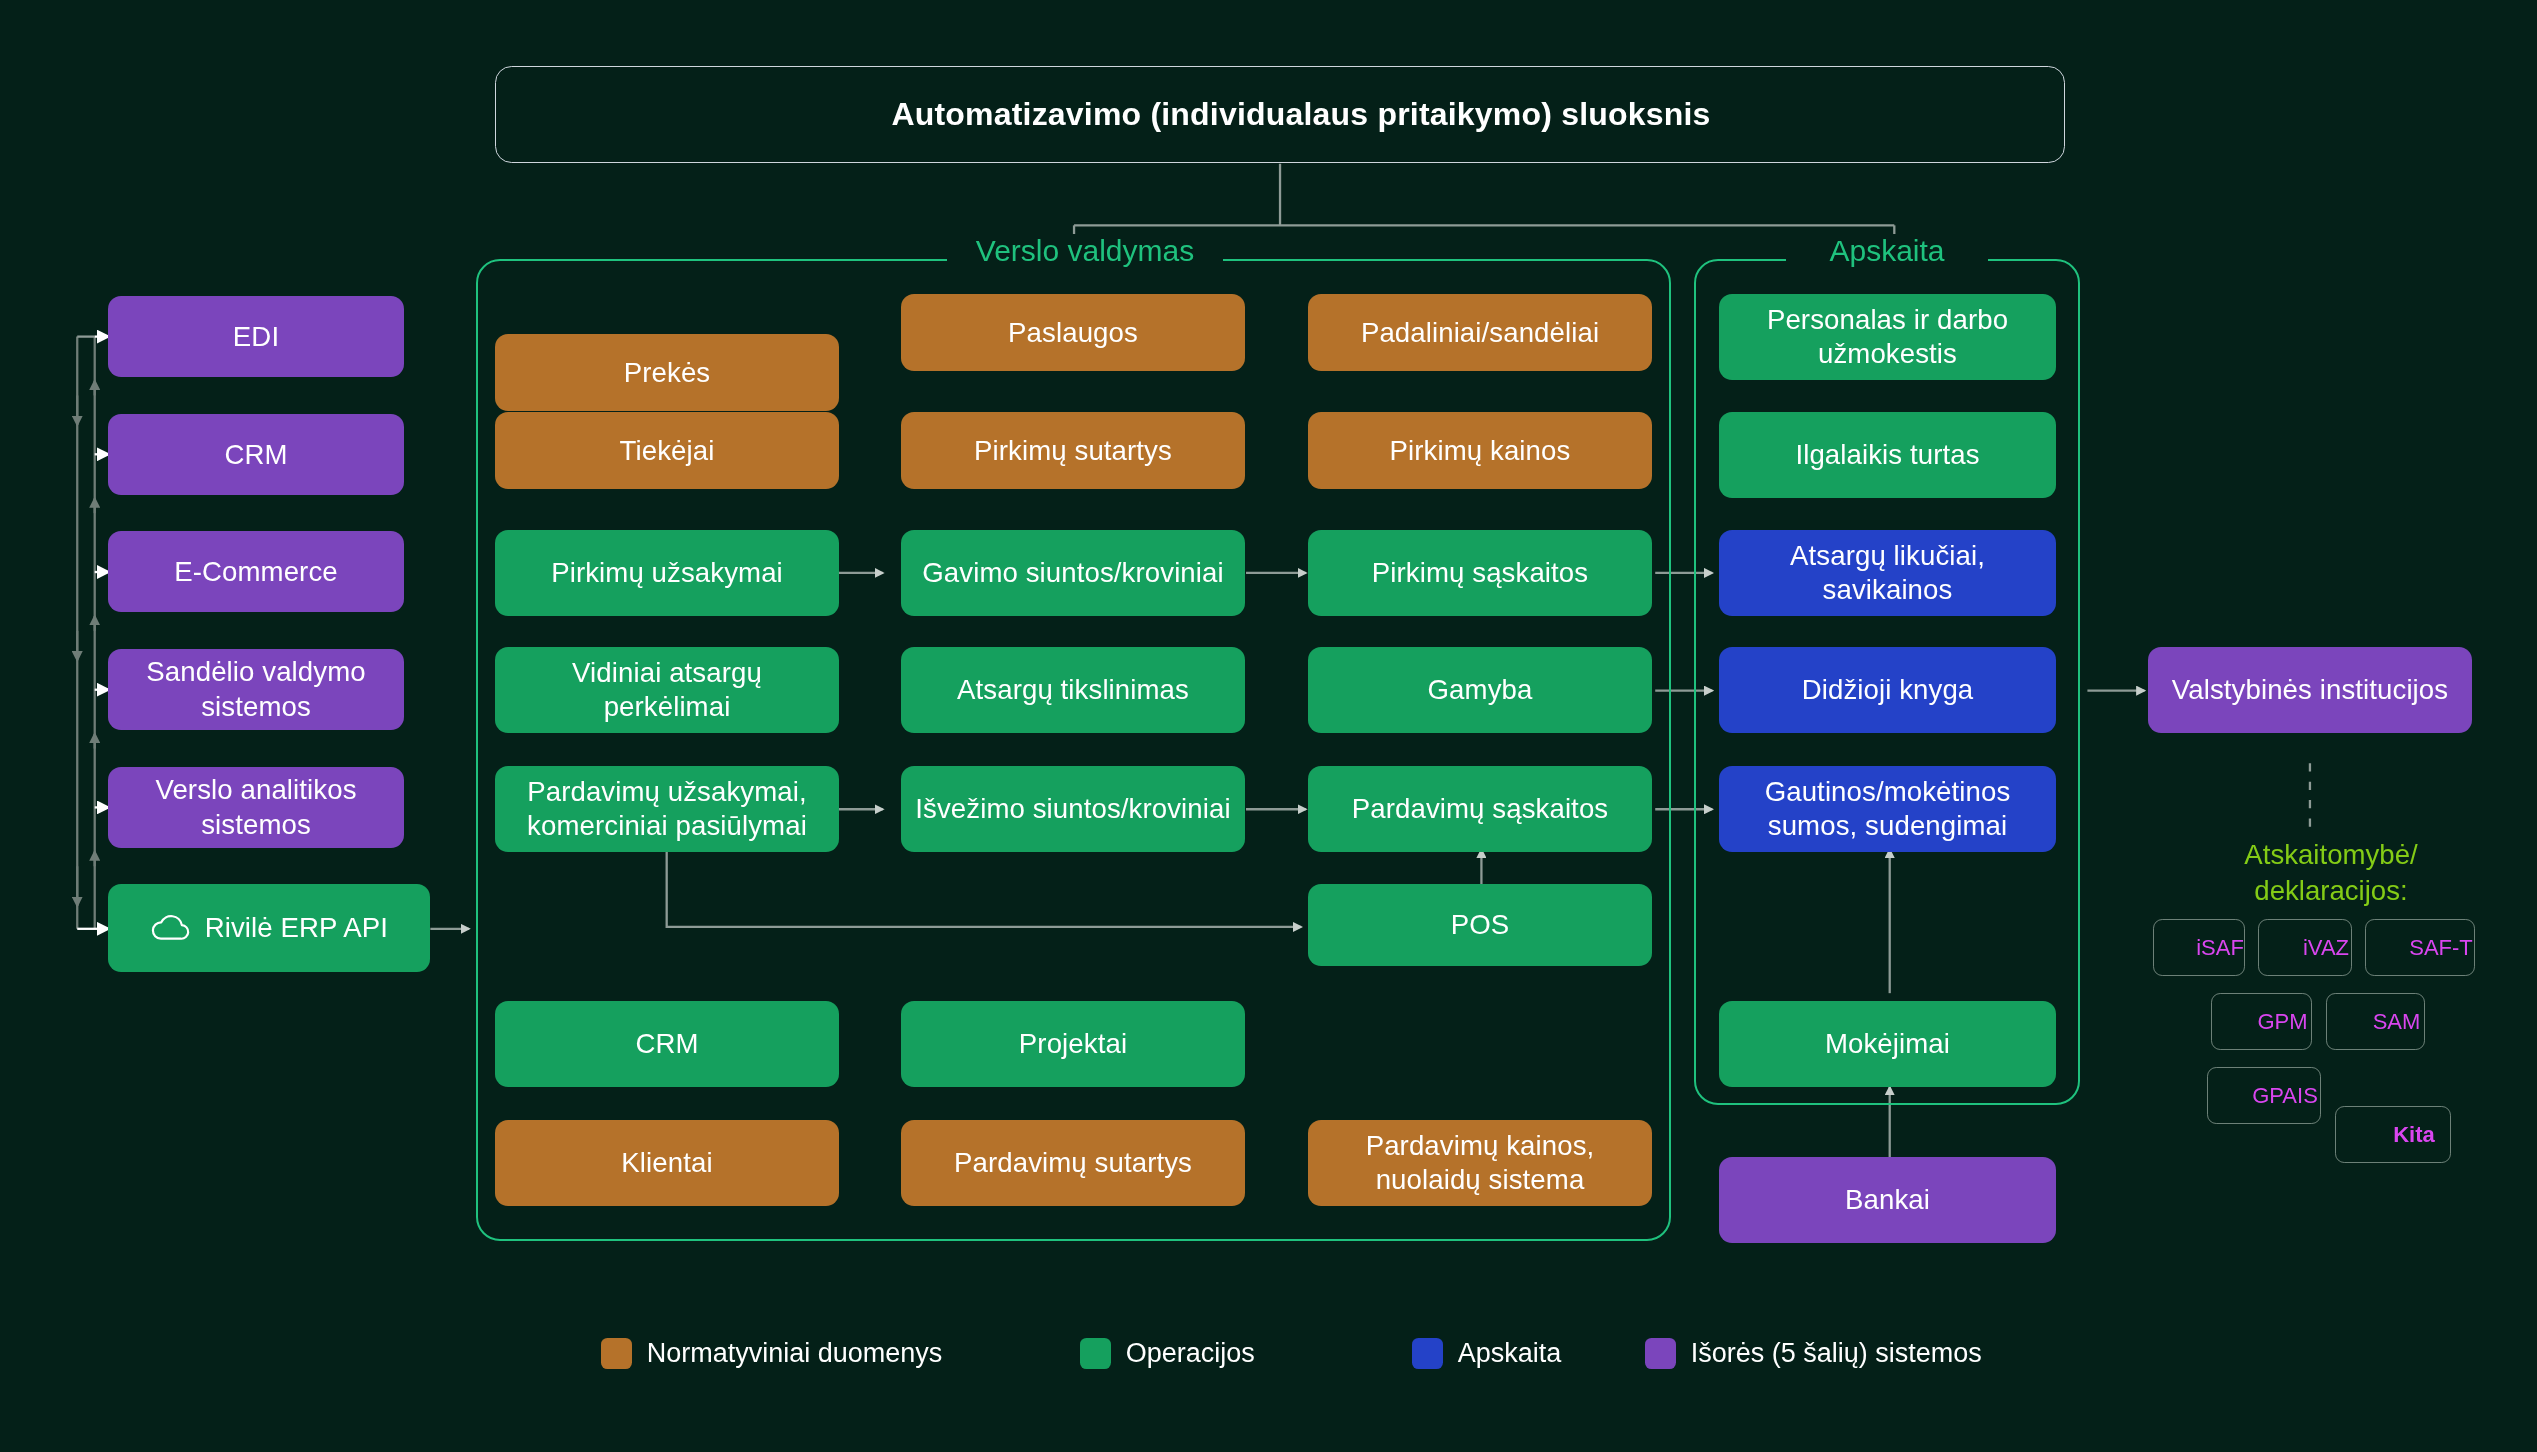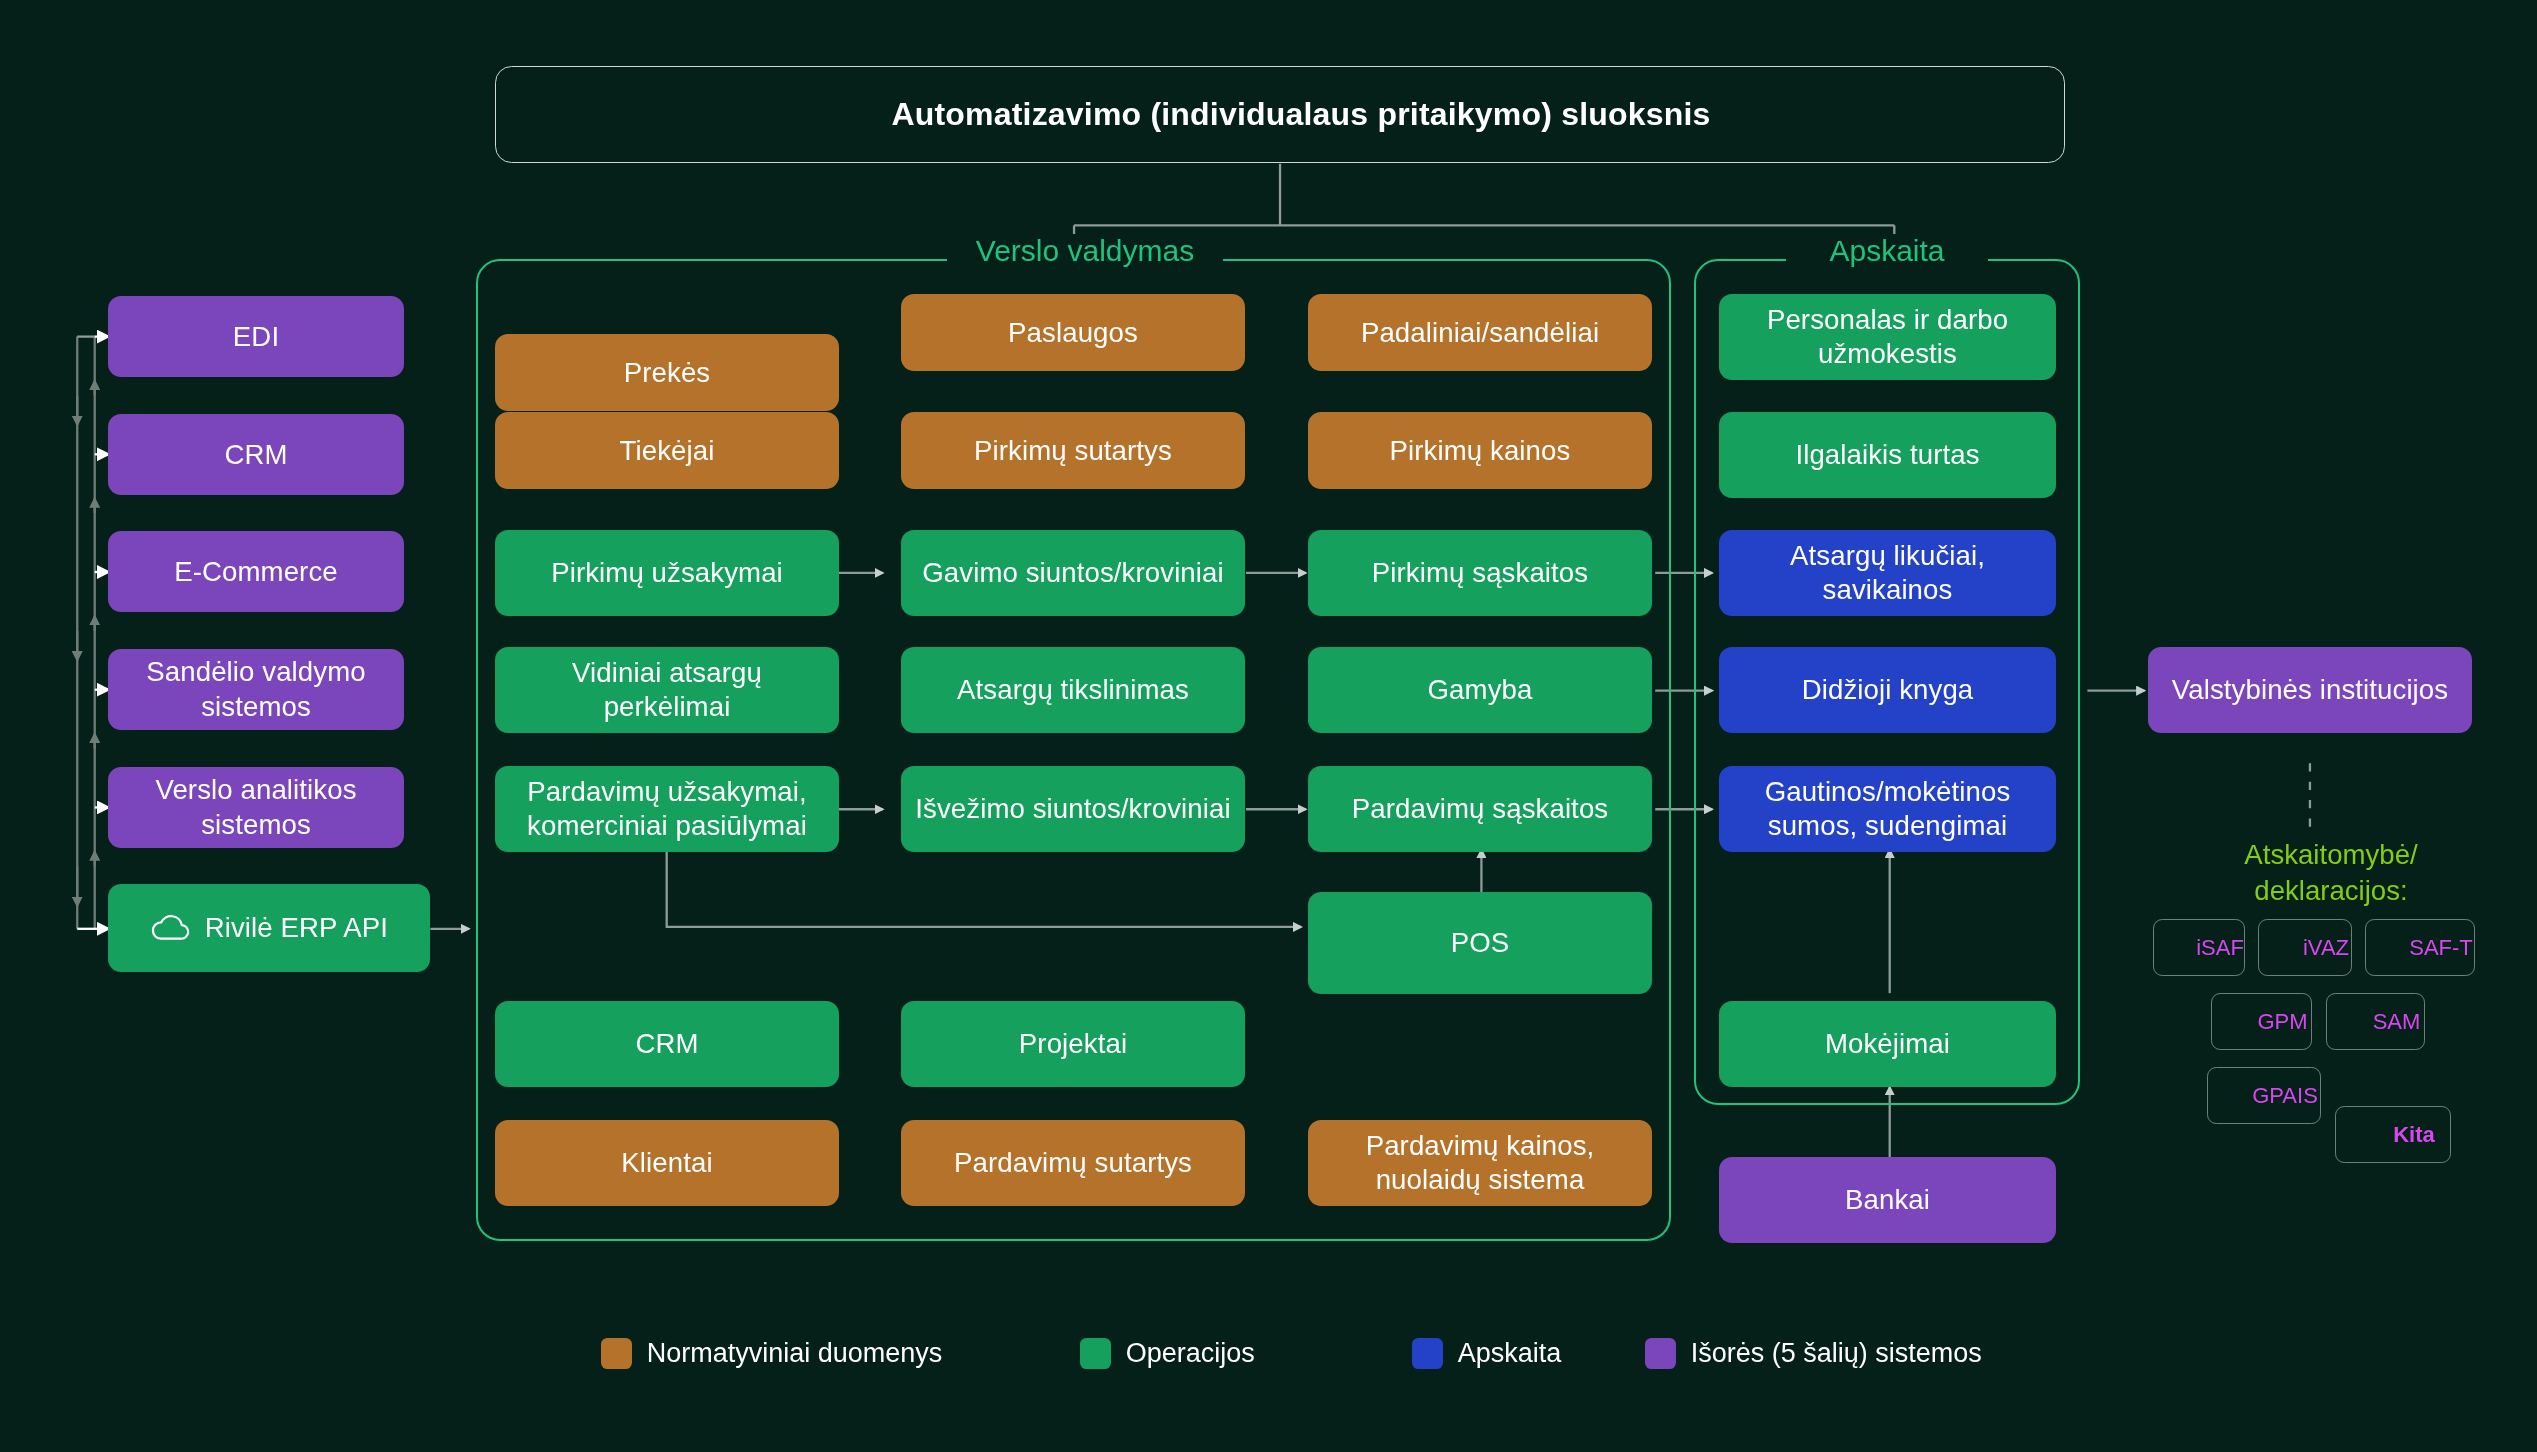--- a/index.html
+++ b/index.html
@@ -214,21 +214,21 @@
   <div class="abs node green two-line" style="left:495px;top:766px;width:344px;height:86px;">
     <span>Pardavimų užsakymai, komerciniai pasiūlymai</span>
   </div>
   <div class="abs node green two-line" style="left:901px;top:766px;width:344px;height:86px;">
     <span>Išvežimo siuntos/kroviniai</span>
   </div>
   <div class="abs node green" style="left:1308px;top:766px;width:344px;height:86px;">
     <span>Pardavimų sąskaitos</span>
   </div>
 
-  <div class="abs node green" style="left:1308px;top:884px;width:344px;height:102px;margin-top:8px;">
+  <div class="abs node green" style="left:1308px;top:884px;width:344px;height:82px;">
     <span>POS</span>
   </div>
 
   <div class="abs node green" style="left:495px;top:1001px;width:344px;height:86px;">
     <span>CRM</span>
   </div>
   <div class="abs node green" style="left:901px;top:1001px;width:344px;height:86px;">
     <span>Projektai</span>
   </div>
 

